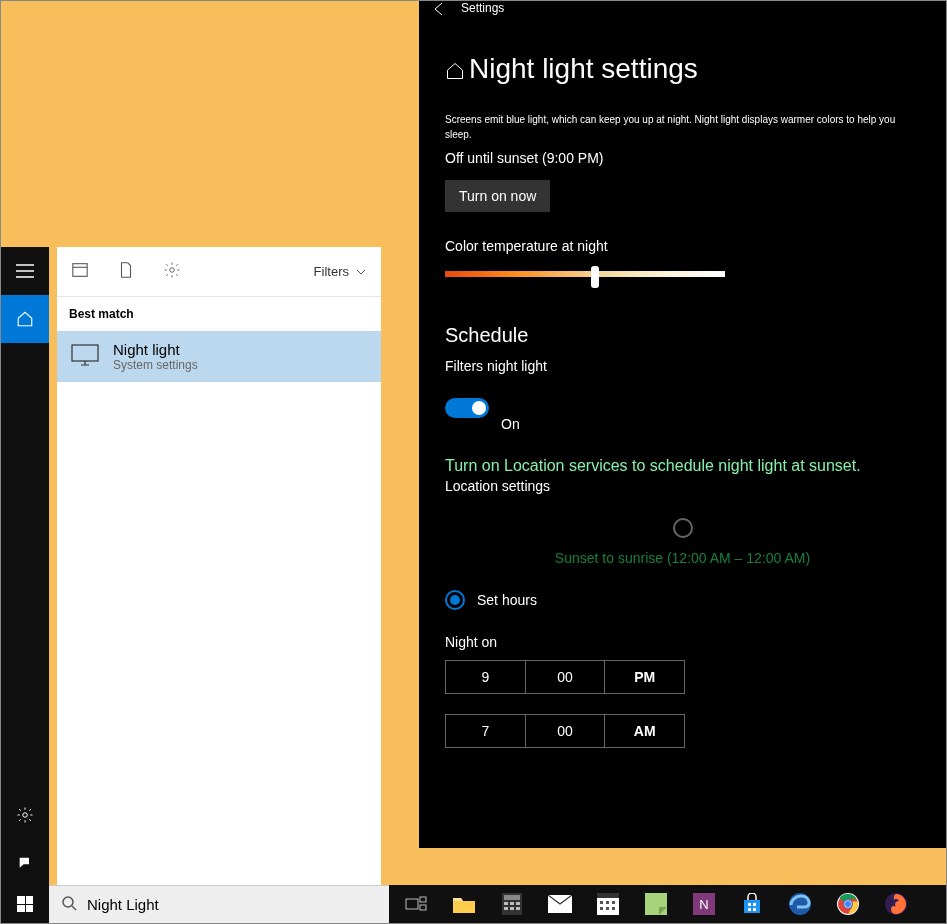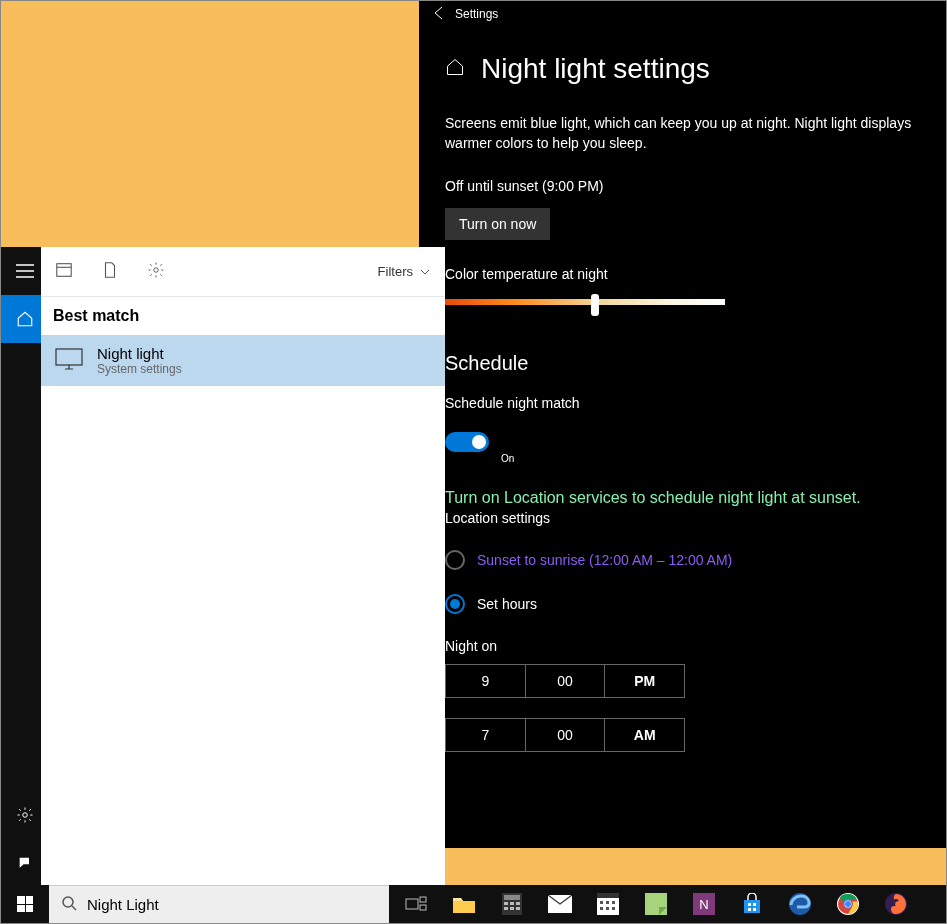--- a/index.html
+++ b/index.html
@@ -3,67 +3,67 @@
 <meta charset="utf-8">
 <style>
   * { margin: 0; padding: 0; box-sizing: border-box; font-family: "Segoe UI", Tahoma, sans-serif; }
   body { width: 947px; height: 924px; background: #f8be5b; position: relative; overflow: hidden; border: 1px solid #888; }
   
   .settings-window {
     position: absolute; left: 418px; top: 0; width: 527px; height: 847px;
     background: #000; color: #fff; overflow: hidden;
   }
   .settings-titlebar {
-    height: 32px; display: flex; align-items: flex-end; padding: 12px 12px; gap: 8px;
+    height: 32px; display: flex; align-items: flex-start; padding: 0 12px; gap: 14px;
   }
   .settings-back { color: #fff; font-size: 16px; cursor: pointer; }
   .settings-app-title { font-size: 12px; }
   .settings-body { padding: 20px 26px; }
-  .settings-heading-row { display: flex; align-items: center; gap: 16px; margin-bottom: 28px; }
+  .settings-heading-row { display: flex; align-items: flex-end; gap: 4px; margin-bottom: 28px; }
   .home-icon-outline { width: 20px; height: 20px; stroke: #fff; fill: none; stroke-width: 1.2; }
   .settings-heading { font-size: 28px; font-weight: 300; }
-  .settings-desc { font-size: 14px; line-height: 1.45; margin-bottom: 24px; }
+  .settings-desc { font-size: 10px; line-height: 1.45; margin-bottom: 8px; }
   .settings-status { font-size: 14px; margin-bottom: 14px; }
   .btn-turn-on {
     background: #333; color: #fff; border: none; padding: 8px 14px;
     font-size: 14px; cursor: pointer; margin-bottom: 26px;
   }
   .label-sm { font-size: 14px; margin-bottom: 10px; }
   .temp-slider-wrap { position: relative; width: 280px; height: 20px; margin-bottom: 40px; }
   .temp-track {
     position: absolute; top: 7px; left: 0; width: 100%; height: 6px;
     background: linear-gradient(to right, #e84b0d 0%, #ff8b1e 25%, #f3d79a 55%, #fdf4dd 80%, #fff 100%);
   }
   .temp-thumb {
     position: absolute; top: 2px; left: 52%; width: 8px; height: 22px;
     background: #fff; border-radius: 3px; cursor: pointer;
   }
-  .section-h { font-size: 20px; font-weight: 400; margin-bottom: 20px; }
+  .section-h { font-size: 20px; font-weight: 400; margin-bottom: 11px; }
   .toggle-row { display: flex; align-items: center; gap: 12px; margin-bottom: 22px; }
   .toggle-sw {
     width: 44px; height: 20px; background: #0078d7; border-radius: 10px; position: relative;
     cursor: pointer;
   }
   .toggle-sw::after {
     content: ""; position: absolute; right: 3px; top: 3px; width: 14px; height: 14px;
     background: #fff; border-radius: 50%;
   }
-  .toggle-label { font-size: 10px; margin-top: 32px; }
+  .toggle-label { font-size: 14px; margin-top: 32px; }
   .warn { color: #86efac; font-size: 16px; line-height: 1.5; }
   .link { color: #ffffff; font-size: 14px; cursor: pointer; margin-bottom: 24px; display: block; }
   .radio-row { display: flex; align-items: center; gap: 12px; font-size: 14px; margin-bottom: 24px; }
   .radio-circ {
     width: 20px; height: 20px; border: 2px solid #666; border-radius: 50%;
     display: flex; align-items: center; justify-content: center; cursor: pointer;
   }
   .radio-circ.selected { border-color: #0078d7; }
   .radio-circ.selected::after {
     content: ""; width: 10px; height: 10px; background: #0078d7; border-radius: 50%;
   }
-  .radio-row.disabled { color: #8b5cf6; }
+  .radio-row.disabled { color: #15803d; flex-direction: column; }
   .time-box {
     display: flex; border: 1px solid #666; width: 240px; margin-bottom: 20px;
   }
   .time-cell {
     flex: 1; border-right: 1px solid #666; text-align: center; padding: 8px 0;
     font-size: 14px; cursor: pointer;
   }
   .time-cell:last-child { border-right: none; font-weight: bold; }
   
   .start-rail {
@@ -71,30 +71,30 @@
     background: #101010; display: flex; flex-direction: column; align-items: center;
   }
   .rail-btn {
     width: 48px; height: 48px; display: flex; align-items: center; justify-content: center;
     color: #fff; font-size: 18px; cursor: pointer;
   }
   .rail-btn.hamburger { font-size: 20px; }
   .rail-btn.home-sel { background: #0078d7; }
   .rail-spacer { flex: 1; }
   .search-panel {
-    position: absolute; left: 40px; top: 246px; width: 404px; height: 640px;
+    position: absolute; left: 56px; top: 246px; width: 324px; height: 640px;
     background: #fff; display: flex; flex-direction: column;
   }
   .search-top {
     height: 50px; display: flex; align-items: center; padding: 0 14px;
     gap: 28px; border-bottom: 1px solid #e6e6e6;
   }
   .top-icon { width: 18px; height: 18px; fill: none; stroke: #555; stroke-width: 1.2; cursor: pointer; }
   .filters { margin-left: auto; display: flex; align-items: center; gap: 6px; font-size: 13px; color: #333; cursor: pointer; }
-  .best-match { font-size: 16px; font-weight: 700; padding: 10px 12px; }
+  .best-match { font-size: 12px; font-weight: 700; padding: 10px 12px; }
   .result-row {
     background: #bcd8ef; display: flex; align-items: center; gap: 14px;
     padding: 10px 14px; cursor: pointer;
   }
   .monitor-icon { width: 28px; height: 22px; stroke: #333; fill: none; stroke-width: 1.2; }
   .result-title { font-size: 15px; font-weight: 500; color: #000; }
   .result-sub { font-size: 12px; color: #666; }
   
   .search-box {
     position: absolute; left: 48px; bottom: 0; width: 340px; height: 38px;
@@ -147,21 +147,21 @@
     <div class="settings-status">Off until sunset (9:00 PM)</div>
     <button class="btn-turn-on">Turn on now</button>
 
     <div class="label-sm">Color temperature at night</div>
     <div class="temp-slider-wrap">
       <div class="temp-track"></div>
       <div class="temp-thumb"></div>
     </div>
 
     <div class="section-h">Schedule</div>
-    <div class="label-sm">Schedule night match</div>
+    <div class="label-sm">Filters night light</div>
     <div class="toggle-row">
       <div class="toggle-sw"></div>
       <span class="toggle-label">On</span>
     </div>
 
     <div class="warn">Turn on Location services to schedule night light at sunset.</div>
     <a class="link">Location settings</a>
 
     <div class="radio-row disabled">
       <span class="radio-circ"></span>

